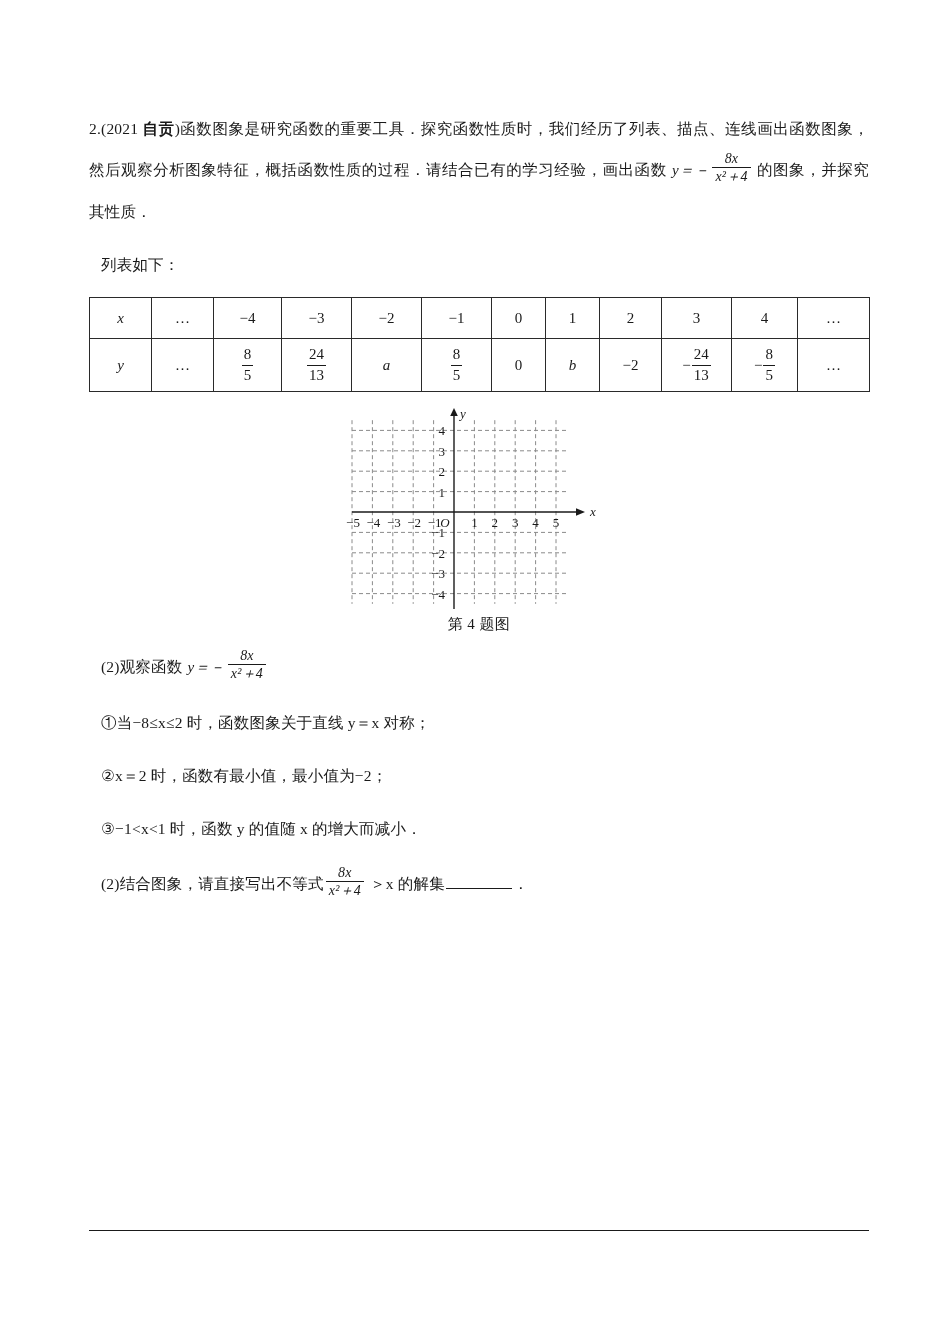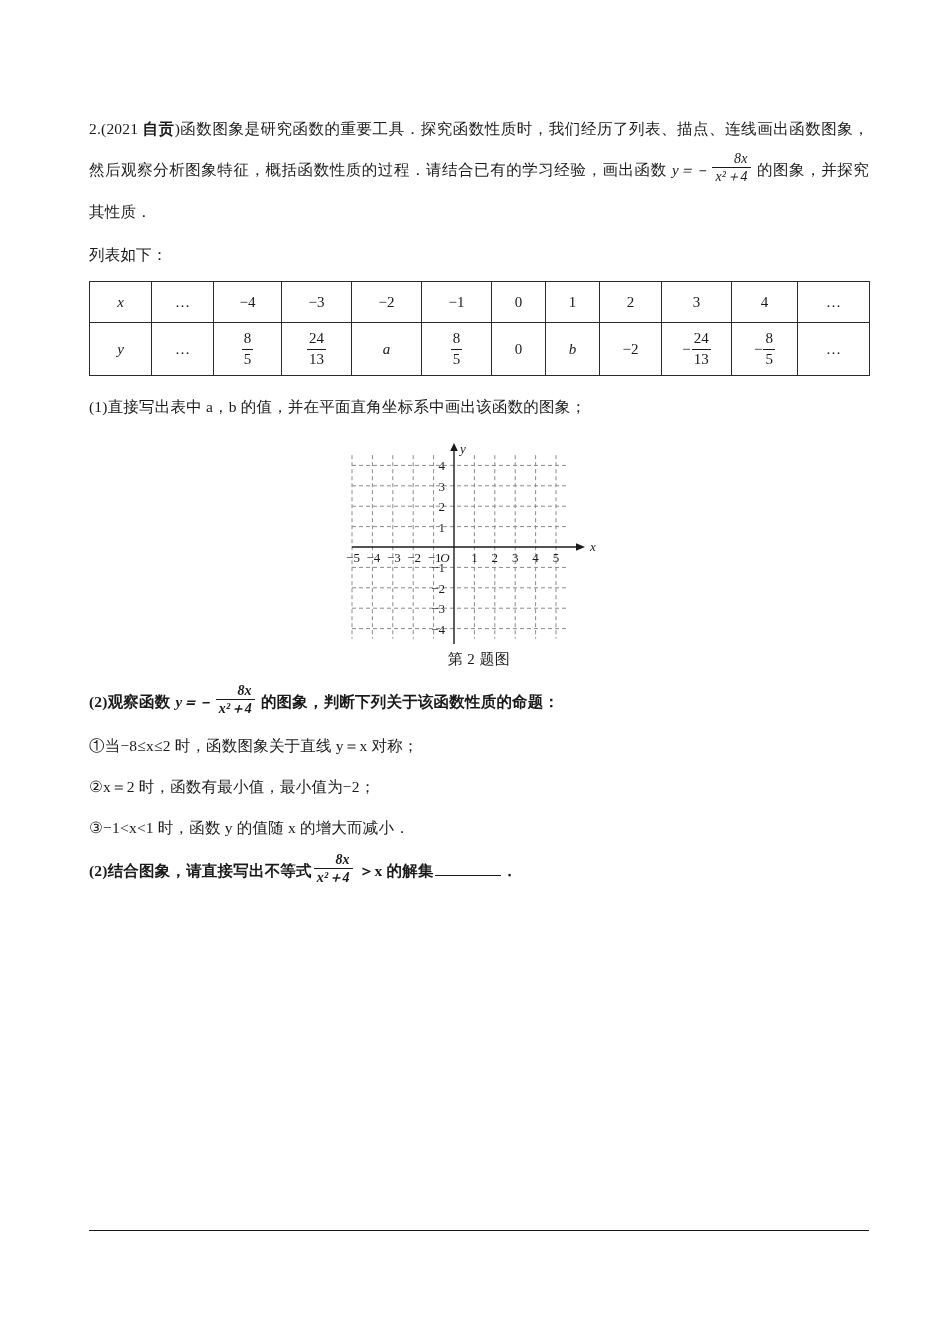--- a/index.html
+++ b/index.html
@@ -30,37 +30,37 @@
     width: 780px;
   }
 
   
   .para {
     font-size: 15.5px;
     line-height: 41px;
     text-align: justify;
     text-justify: inter-ideograph;
     letter-spacing: 0.2px;
-    margin: 0;
+    margin: 12px;
   }
   .para-block { margin: 0 0 2px 0; }
 
   .bold { font-weight: bold; }
 
   .mi {
     font-style: italic;
     font-family: "Liberation Serif", "DejaVu Serif", serif;
     padding: 0 1px;
   }
 
   
   .frac {
     display: inline-block;
     vertical-align: -0.52em;
-    text-align: right;
+    text-align: center;
     font-size: 14px;
     line-height: 1.12;
     margin: 0 2px;
     position: relative;
     top: -1px;
   }
   .frac .num {
     display: block;
     padding: 0 3px 1px 3px;
     border-bottom: 1px solid #1a1a1a;
@@ -139,21 +139,21 @@
 
   .rule {
     position: absolute;
     left: 85px;
     top: 1230px;
     width: 780px;
     height: 0;
     border-top: 1.6px solid #1a1a1a;
   }
 
-  .tight { line-height: 46px; font-weight: bold; }
+  .tight { line-height: 46px; }
 </style>
 </head>
 <body>
 
 <div class="page">
 
   <div class="content">
 
     <div class="para para-block">
       <span>2.</span><span>(2021 </span><span class="bold">自贡</span><span>)</span><span>函数图象是研究函数的重要工具．探究函数性质时，我们经历了列表、描点、连线画出函数图象，然后观察分析图象特征，概括函数性质的过程．请结合已有的学习经验，画出函数 </span><span class="formula"><span class="mi">y＝－</span><span class="frac"><span class="num mi">8x</span><span class="den mi">x²＋4</span></span></span><span> 的图象，并探究其性质．</span>
@@ -230,21 +230,20 @@
                     <span class="num">8</span>
                     <span class="den">5</span>
                   </span>
                 </span></td>
               <td>…</td>
             </tr>
           </tbody>
       </table>
     </div>
 
-    <div class="para" style="margin-top:10px">(1)直接写出表中 a，b 的值，并在平面直角坐标系中画出该函数的图象；</div>
 
     <div class="fig">
       <svg width="270" height="205" viewBox="0 0 270 205">
         <g id="grid-group">
             <line x1="8" y1="16.200000000000003" x2="8" y2="199.8" stroke="#8a8a8a" stroke-width="1" stroke-dasharray="4,3"></line>
             <line x1="28.400000000000006" y1="16.200000000000003" x2="28.400000000000006" y2="199.8" stroke="#8a8a8a" stroke-width="1" stroke-dasharray="4,3"></line>
             <line x1="48.800000000000004" y1="16.200000000000003" x2="48.800000000000004" y2="199.8" stroke="#8a8a8a" stroke-width="1" stroke-dasharray="4,3"></line>
             <line x1="69.2" y1="16.200000000000003" x2="69.2" y2="199.8" stroke="#8a8a8a" stroke-width="1" stroke-dasharray="4,3"></line>
             <line x1="89.6" y1="16.200000000000003" x2="89.6" y2="199.8" stroke="#8a8a8a" stroke-width="1" stroke-dasharray="4,3"></line>
             <line x1="130.4" y1="16.200000000000003" x2="130.4" y2="199.8" stroke="#8a8a8a" stroke-width="1" stroke-dasharray="4,3"></line>
@@ -283,25 +282,25 @@
             <text x="101" y="92.6" text-anchor="end" font-size="13" font-family="&quot;Liberation Serif&quot;, serif" fill="#1a1a1a">1</text>
             <text x="101" y="133.4" text-anchor="end" font-size="13" font-family="&quot;Liberation Serif&quot;, serif" fill="#1a1a1a">−1</text>
             <text x="101" y="153.8" text-anchor="end" font-size="13" font-family="&quot;Liberation Serif&quot;, serif" fill="#1a1a1a">−2</text>
             <text x="101" y="174.2" text-anchor="end" font-size="13" font-family="&quot;Liberation Serif&quot;, serif" fill="#1a1a1a">−3</text>
             <text x="101" y="194.6" text-anchor="end" font-size="13" font-family="&quot;Liberation Serif&quot;, serif" fill="#1a1a1a">−4</text>
             <text x="101" y="123" text-anchor="middle" font-size="13" font-family="&quot;Liberation Serif&quot;, serif" fill="#1a1a1a" font-style="italic">O</text>
             <text x="249" y="112" text-anchor="middle" font-size="13" font-family="&quot;Liberation Serif&quot;, serif" fill="#1a1a1a" font-style="italic">x</text>
             <text x="119" y="14" text-anchor="middle" font-size="13" font-family="&quot;Liberation Serif&quot;, serif" fill="#1a1a1a" font-style="italic">y</text>
           </g>
       </svg>
-      <div class="fig-caption">第 2 题图</div>
+      <div class="fig-caption">第 4 题图</div>
     </div>
 
     <div class="para tight" style="margin-top:10px">
-      <span>(2)观察函数 </span><span class="formula"><span class="mi">y＝－</span><span class="frac"><span class="num mi">8x</span><span class="den mi">x²＋4</span></span></span><span> 的图象，判断下列关于该函数性质的命题：</span>
+      <span>(2)观察函数 </span><span class="formula"><span class="mi">y＝－</span><span class="frac"><span class="num mi">8x</span><span class="den mi">x²＋4</span></span></span>
     </div>
 
     <div class="para">①当−8≤x≤2 时，函数图象关于直线 y＝x 对称；</div>
     <div class="para">②x＝2 时，函数有最小值，最小值为−2；</div>
     <div class="para">③−1&lt;x&lt;1 时，函数 y 的值随 x 的增大而减小．</div>
 
 
     <div class="para tight">
       <span>(2)结合图象，请直接写出不等式</span><span class="formula"><span class="frac"><span class="num mi">8x</span><span class="den mi">x²＋4</span></span></span><span> ＞x 的解集</span><span class="blank-line"></span><span>．</span>
     </div>

